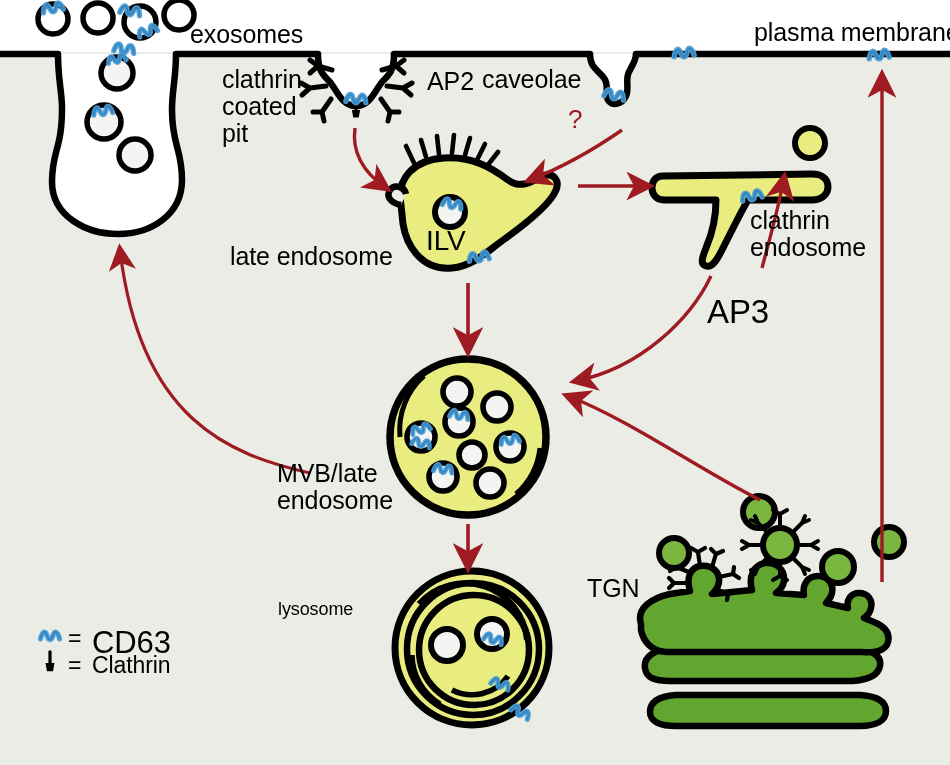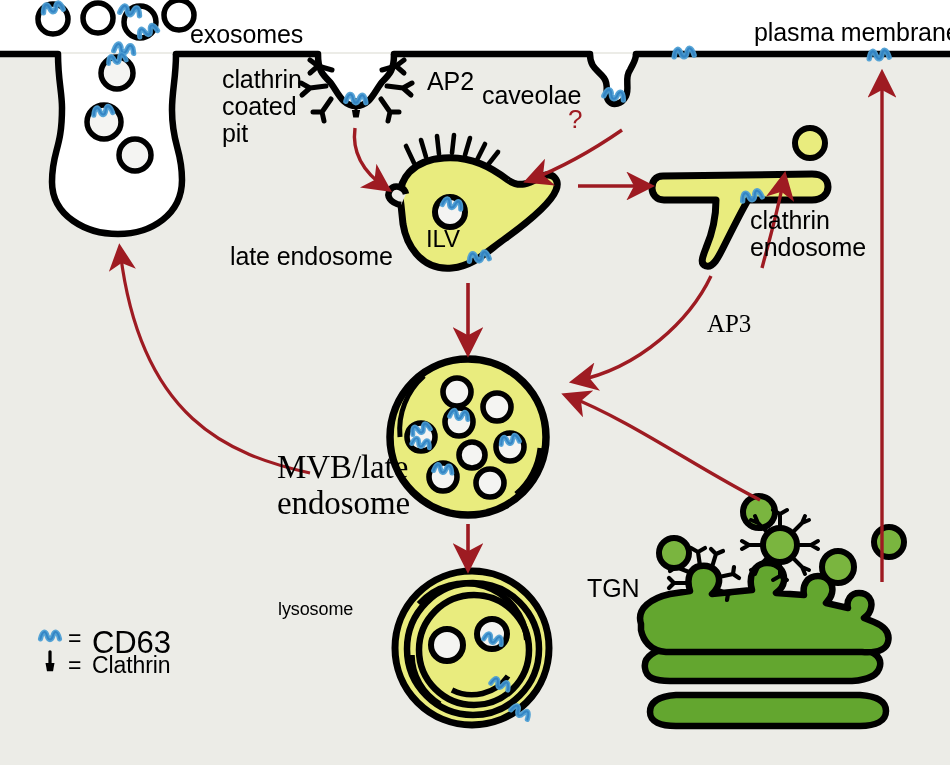--- a/index.html
+++ b/index.html
@@ -278,34 +278,34 @@
 <div class="lbl" style="left:190px;top:21px;font-size:25px;">exosomes</div>
 
 <div class="lbl" style="left:754px;top:19px;font-size:25px;">plasma membrane</div>
 
 <div class="lbl" style="left:222px;top:66px;font-size:25px;">clathrin
 coated
 pit</div>
 
 <div class="lbl" style="left:411px;top:68px;font-size:25px;margin-left:16px;">AP2</div>
 
-<div class="lbl" style="left:482px;top:66px;font-size:25px;margin-top:16px;">caveolae</div>
+<div class="lbl" style="left:482px;top:66px;font-size:25px;">caveolae</div>
 
 <div class="lbl" style="left:568px;top:105px;font-size:26px;color:#9e1b22;">?</div>
 
 <div class="lbl" style="left:230px;top:243px;font-size:25px;">late endosome</div>
 
-<div class="lbl" style="left:426px;top:226px;font-size:24px;">ILV</div>
+<div class="lbl" style="left:426px;top:226px;font-size:28px;">ILV</div>
 
 <div class="lbl" style="left:750px;top:207px;font-size:25px;">clathrin
 endosome</div>
 
-<div class="lbl" style="left:707px;top:310px;font-size:25px;font-family:Liberation Serif, serif;">AP3</div>
-
-<div class="lbl" style="left:277px;top:450px;font-size:33px;font-family:Liberation Serif, serif;">MVB/late
+<div class="lbl" style="left:707px;top:294px;font-size:33px;">AP3</div>
+
+<div class="lbl" style="left:277px;top:460px;font-size:25px;">MVB/late
 endosome</div>
 
 <div class="lbl" style="left:278px;top:600px;font-size:18px;">lysosome</div>
 
 <div class="lbl" style="left:587px;top:575px;font-size:25px;">TGN</div>
 
 <div class="lbl" style="left:68px;top:626px;font-size:23px;">=</div>
 <div class="lbl" style="left:92px;top:626px;font-size:31px;">CD63</div>
 
 <div class="lbl" style="left:68px;top:653px;font-size:23px;">=</div>

